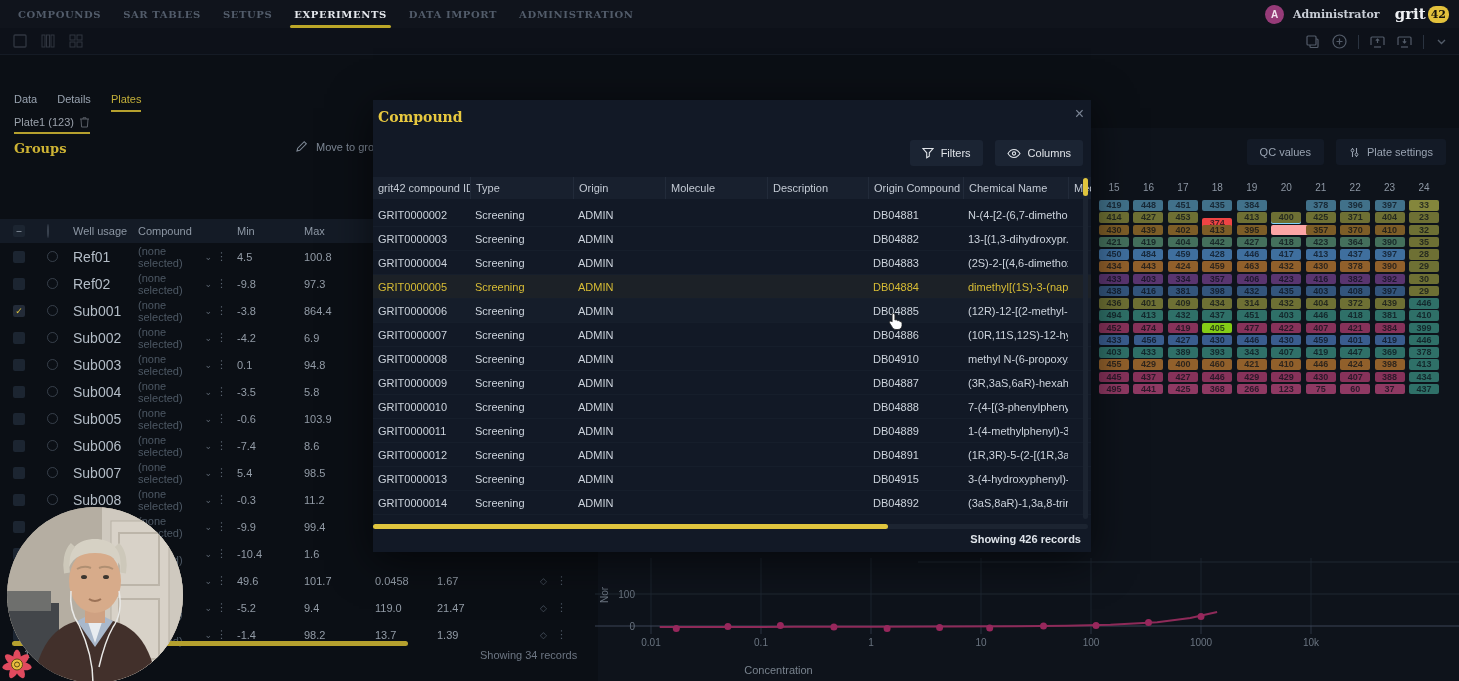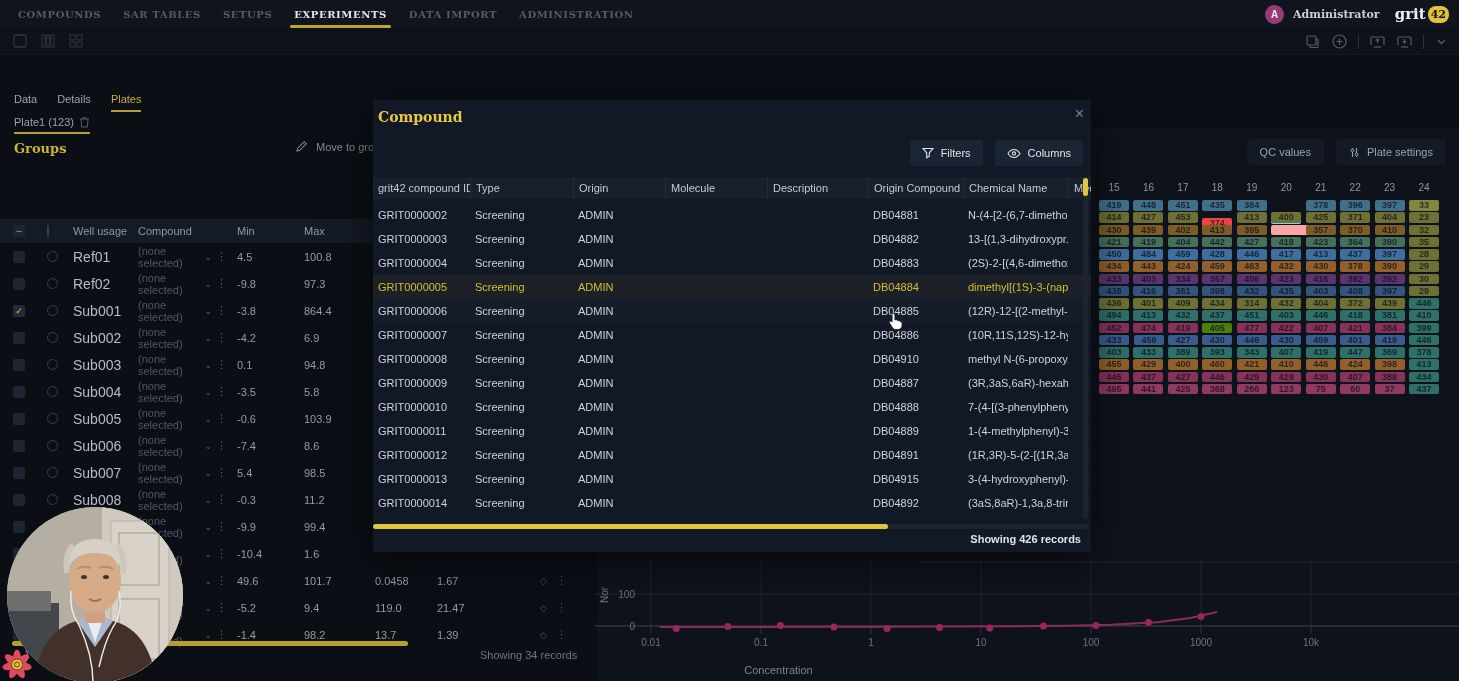--- a/index.html
+++ b/index.html
@@ -686,21 +686,21 @@
         <div class="pg-cell" style="left: 103.35px; top: 128.25px; background: rgb(47, 112, 104);">437</div>
         <div class="pg-cell" style="left: 137.8px; top: 128.25px; background: rgb(47, 112, 104);">451</div>
         <div class="pg-cell" style="left: 172.25px; top: 128.25px; background: rgb(47, 112, 104);">403</div>
         <div class="pg-cell" style="left: 206.7px; top: 128.25px; background: rgb(47, 112, 104);">446</div>
         <div class="pg-cell" style="left: 241.15px; top: 128.25px; background: rgb(47, 112, 104);">418</div>
         <div class="pg-cell" style="left: 275.6px; top: 128.25px; background: rgb(47, 112, 104);">381</div>
         <div class="pg-cell" style="left: 310.05px; top: 128.25px; background: rgb(47, 112, 104);">410</div>
         <div class="pg-cell" style="left: 0px; top: 140.5px; background: rgb(135, 50, 90);">452</div>
         <div class="pg-cell" style="left: 34.45px; top: 140.5px; background: rgb(135, 50, 90);">474</div>
         <div class="pg-cell" style="left: 68.9px; top: 140.5px; background: rgb(135, 50, 90);">419</div>
-        <div class="pg-cell" style="left: 103.35px; top: 140.5px; background: #4d7c0f;">405</div>
+        <div class="pg-cell" style="left: 103.35px; top: 140.5px; background: #84cc16;">405</div>
         <div class="pg-cell" style="left: 137.8px; top: 140.5px; background: rgb(135, 50, 90);">477</div>
         <div class="pg-cell" style="left: 172.25px; top: 140.5px; background: rgb(135, 50, 90);">422</div>
         <div class="pg-cell" style="left: 206.7px; top: 140.5px; background: rgb(135, 50, 90);">407</div>
         <div class="pg-cell" style="left: 241.15px; top: 140.5px; background: rgb(135, 50, 90);">421</div>
         <div class="pg-cell" style="left: 275.6px; top: 140.5px; background: rgb(135, 50, 90);">384</div>
         <div class="pg-cell" style="left: 310.05px; top: 140.5px; background: rgb(47, 112, 104);">399</div>
         <div class="pg-cell" style="left: 0px; top: 152.75px; background: rgb(58, 93, 143);">433</div>
         <div class="pg-cell" style="left: 35px; top: 152.75px; background: rgb(58, 93, 143);">456</div>
         <div class="pg-cell" style="left: 68.9px; top: 152.75px; background: rgb(58, 93, 143);">427</div>
         <div class="pg-cell" style="left: 103.35px; top: 152.75px; background: rgb(58, 93, 143);">430</div>

